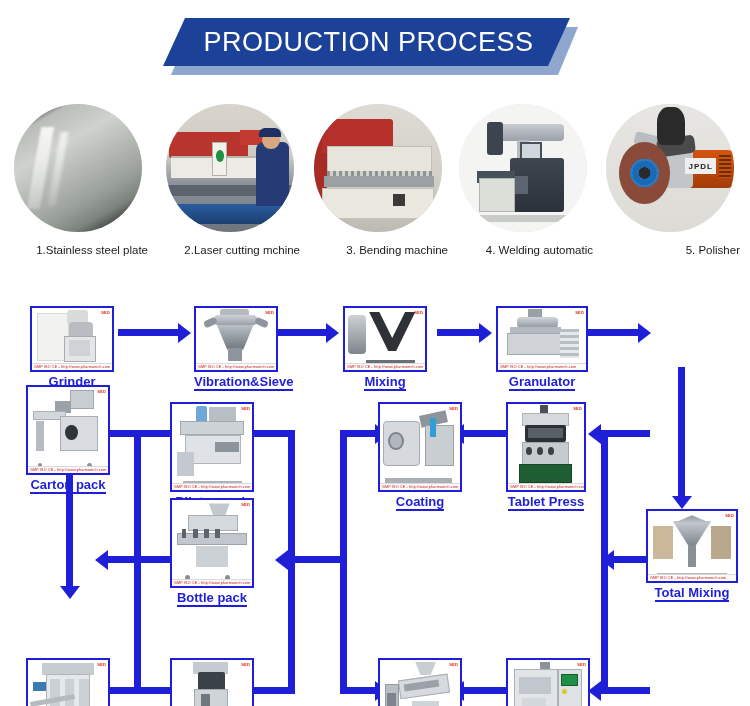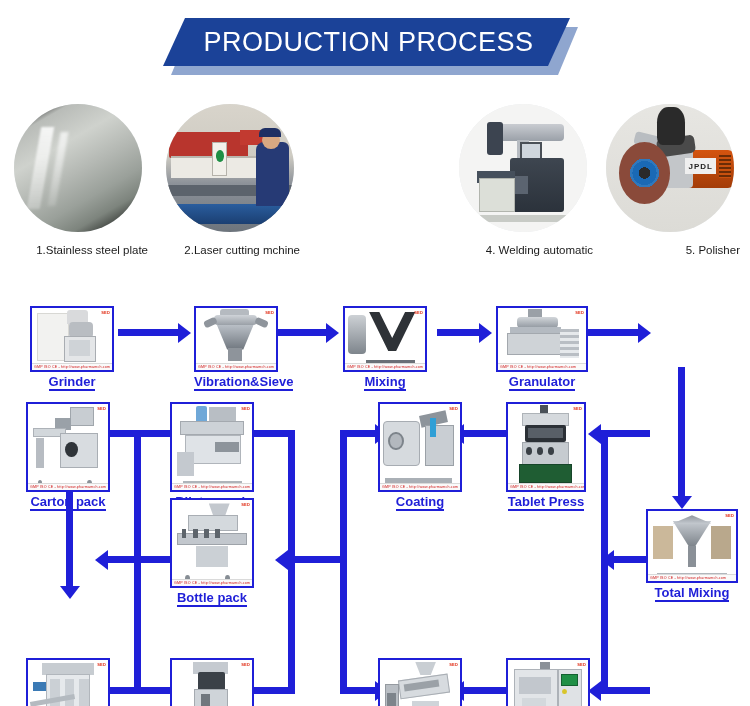--- a/index.html
+++ b/index.html
@@ -227,20 +227,33 @@
         <div class="laser-green"></div>
       <div class="laser-rail"></div>
         <div class="laser-blue"></div>
       <div class="laser-man-body"></div>
         <div class="laser-man-head"></div>
         <div class="laser-cap"></div>
     </div>
     <div class="circle-cap">2.Laser cutting mchine</div>
   </div>
 
+  <div class="circle-cell" style="left:308px;">
+    <div class="circle-photo">
+      <div class="art bend-bg"></div>
+      <div class="bend-red-l"></div>
+        <div class="bend-red"></div>
+      <div class="bend-cream"></div>
+        <div class="bend-teeth"></div>
+        <div class="bend-bar"></div>
+      <div class="bend-base"></div>
+        <div class="bend-dark"></div>
+    </div>
+    <div class="circle-cap">3. Bending machine</div>
+  </div>
 
   <div class="circle-cell" style="left:453px;">
     <div class="circle-photo">
       <div class="art weld-bg"></div>
       <div class="weld-arm"></div>
         <div class="weld-head"></div>
         <div class="weld-col"></div>
       <div class="weld-mon"></div>
         <div class="weld-body"></div>
       <div class="weld-table"></div>
@@ -466,21 +479,21 @@
           <div class="m" style="left:54%;top:44%;width:30%;height:12%;background:#8d949b;"></div>
           <div class="m" style="left:6%;top:56%;width:22%;height:28%;background:#c4c9cf;"></div>
           <div class="m" style="left:14%;bottom:4%;width:74%;height:7%;background:#aeb4ba;"></div>
         </div>
         <div class="wm-corner">SED</div>
         <div class="wm">GMP  ISO  CE  -  http://www.pharmamch.com</div>
       </div>
       <div class="node-label"><span>Blister pack</span></div>
     </div>
 
-    <div class="node" style="left:26px; top:110px; width:84px;">
+    <div class="node" style="left:26px; top:93px; width:84px;">
       <div class="node-img" style="height:90px;">
         <div class="node-photo">
           <div class="mbg"></div>
           <div class="m" style="left:52%;top:4%;width:30%;height:22%;background:#c8cdd2;border:1px solid #a0a6ac;"></div>
           <div class="m" style="left:34%;top:16%;width:20%;height:14%;background:#9aa1a8;"></div>
           <div class="m" style="left:6%;top:28%;width:42%;height:10%;background:#d2d7db;border:1px solid #adb2b8;"></div>
           <div class="m" style="left:40%;top:34%;width:48%;height:40%;background:#d8dce0;border:1px solid #a9aeb4;"></div>
           <div class="m" style="left:46%;top:44%;width:16%;height:18%;background:#2f3439;border-radius:50%;"></div>
           <div class="m" style="left:10%;top:40%;width:10%;height:34%;background:#b7bcc2;"></div>
           <div class="m" style="left:12%;bottom:4%;width:6%;height:8%;background:#8b9198;border-radius:50%;"></div>

